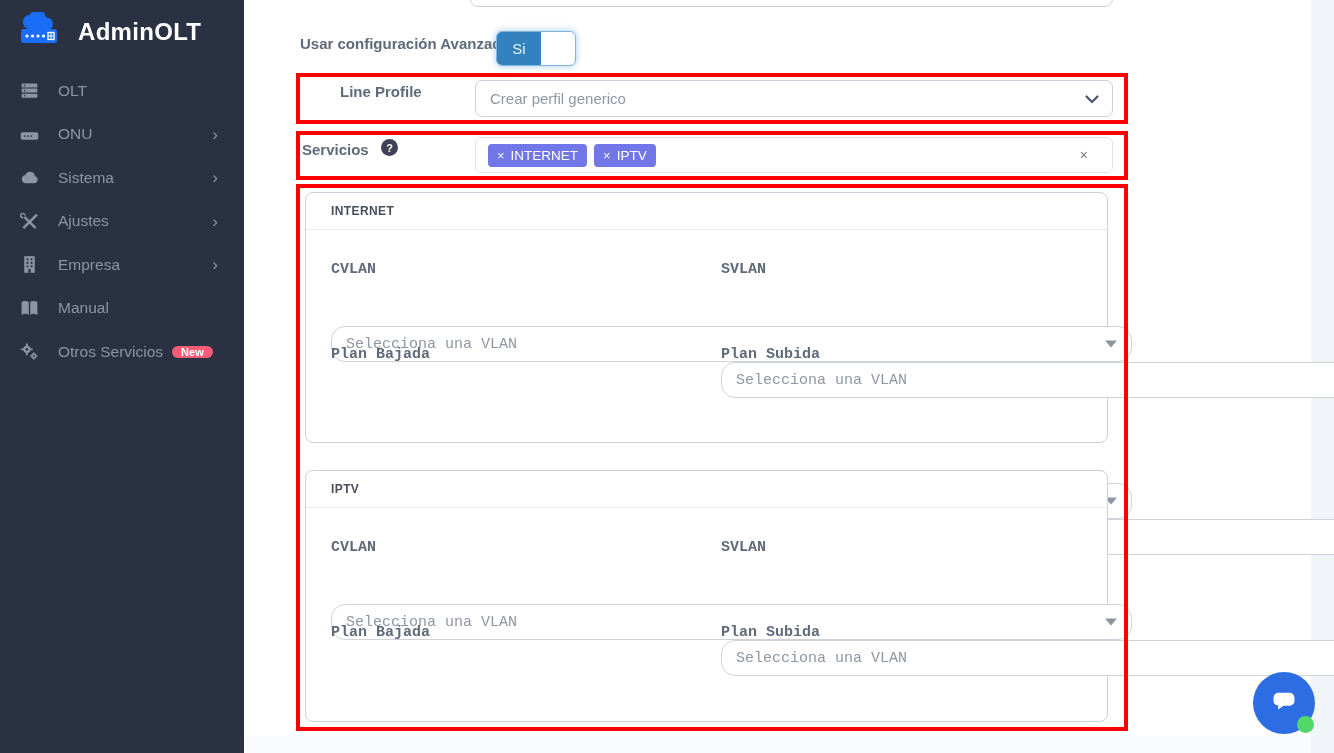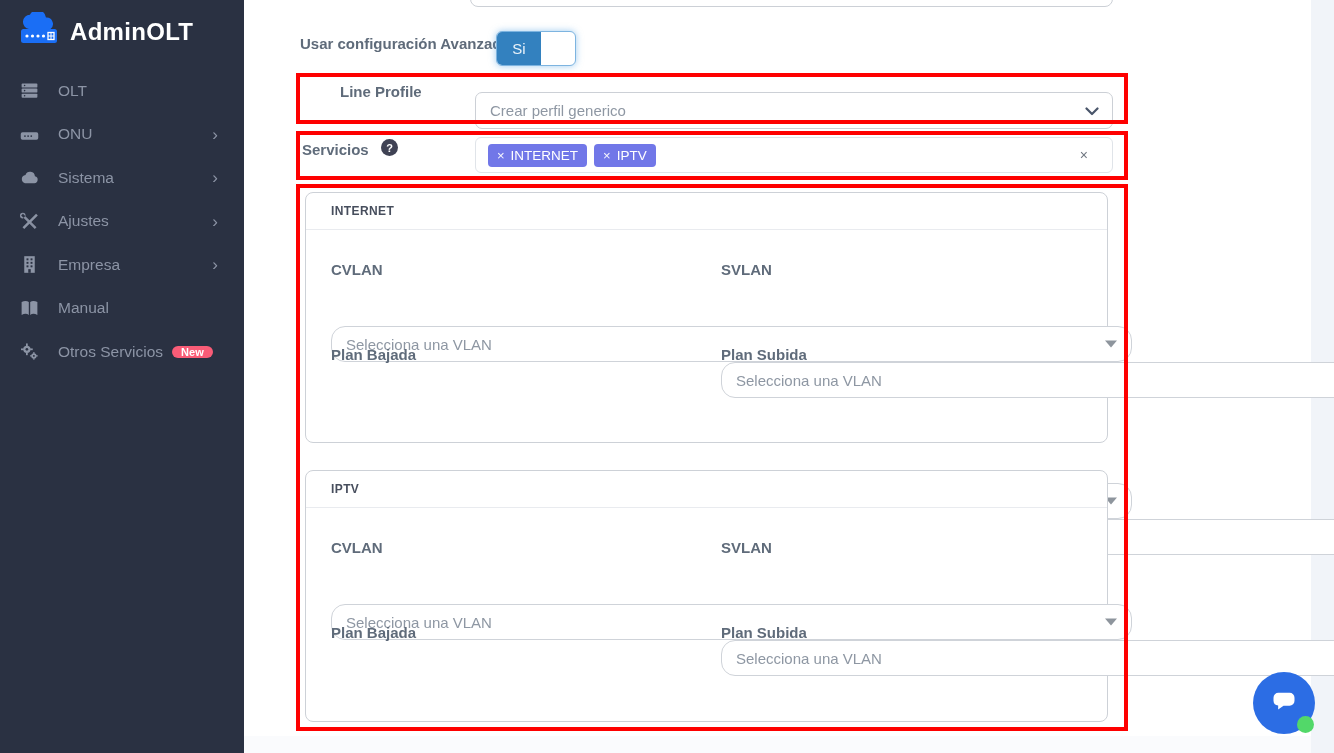--- a/index.html
+++ b/index.html
@@ -5,21 +5,21 @@
   * { margin:0; padding:0; box-sizing:border-box; }
   html,body { width:1334px; height:753px; }
   body {
     position:relative; overflow:hidden; background:#ffffff;
     font-family:"Liberation Sans", sans-serif; color:#5f6b7a;
   }
   .abs { position:absolute; }
 
   
   .sidebar { left:0; top:0; width:244px; height:753px; background:#2a3142; z-index:5; }
-  .logo-wrap { position:absolute; left:16px; top:12px; display:flex; align-items:center; gap:8px; }
+  .logo-wrap { position:absolute; left:16px; top:12px; display:flex; align-items:center; gap:16px; }
   .logo-icon svg { display:block; }
   .logo-text { color:#ffffff; font-size:24px; font-weight:bold; letter-spacing:.3px; }
   .nav { position:absolute; left:0; top:69px; width:244px; }
   .nav-item { position:relative; height:43.5px; display:flex; align-items:center; padding-left:16px; cursor:pointer; }
   .nav-icon { width:26px; height:20px; display:flex; align-items:center; justify-content:center; }
   .nav-icon svg { display:block; fill:#8c94a5; }
   .nav-label { color:#8c94a5; font-size:15.5px; margin-left:16px; }
   .nav-chevron { position:absolute; right:26px; color:#8c94a5; font-size:17px; line-height:1; }
   .new-badge { margin-left:9px; background:#f95c77; color:#ffffff; font-size:11px; font-weight:bold;
     padding:0 9px; border-radius:10px; }
@@ -50,38 +50,38 @@
   .row-label { font-size:15px; font-weight:600; color:#5f6b7a; }
   .lp-label { left:303px; top:83px;margin-left:37px; }
   .sv-label { left:302px; top:141px; }
   .help-icon { position:absolute; left:381px; top:139px; width:17px; height:17px; border-radius:50%;
     background:#3f4254; color:#ffffff; font-size:11px; font-weight:bold;
     display:flex; align-items:center; justify-content:center; cursor:pointer; }
 
   .selectbox { background:#fff; border:1px solid #ccd0d6; border-radius:7px;
     display:flex; align-items:center; padding:0 14px; cursor:pointer; }
   .selectbox .val { font-size:15px; color:#8e97a3; }
-  .lp-select { left:475px; top:92px; width:638px; height:37px; }
+  .lp-select { left:475px; top:80px; width:638px; height:37px; }
   .thin-caret { position:absolute; right:13px; top:50%; transform:translateY(-50%); }
 
   .ms-box { left:475px; top:137px; width:638px; height:36px; background:#fff;
     border:1px solid #e0e4e9; border-radius:6px; display:flex; align-items:center;
     padding:0 12px; gap:7px; cursor:text; }
   .chip { background:#7177e8; color:#fff; font-size:13.5px; border-radius:4px;
     padding:4px 9px; display:flex; align-items:center; gap:6px; cursor:pointer; }
   .chip .x { font-size:13px; opacity:.95; }
   .ms-clear { position:absolute; right:24px; color:#6f7680; font-size:14px; cursor:pointer; }
 
   
   .svc-card { background:#fff; border:1px solid #cdd1d7; border-radius:8px; width:803px; left:305px; }
   .card-internet { top:192px; height:251px; }
   .card-iptv { top:470px; height:252px; }
   .card-head { height:37px; border-bottom:1px solid #e9ebef; display:flex; align-items:center; padding-left:25px; }
   .card-title { font-size:12px; font-weight:bold; color:#474e5d; letter-spacing:.4px; }
-  .fld { position:absolute; }
+  .fld { position:absolute;font-family:Liberation Mono, monospace; }
   .col1 { left:25px; width:365px; }
   .col2 { left:415px; width:364px; }
   .lblrow1 { top:68px; } .selrow1 { top:96px; }
   .lblrow2 { top:153px; } .selrow2 { top:181px; }
   .fld-label { font-size:15px; font-weight:600; color:#5f6b7a; }
   .fld-select { height:36px; width:100%; background:#fff; border:1px solid #cfd3d9; border-radius:14px;
     display:flex; align-items:center; padding:0 14px; cursor:pointer; position:relative; }
   .fld-select .val { font-size:15px; color:#8e97a3; }
   .tri { position:absolute; right:14px; top:50%; transform:translateY(-50%);
     width:0; height:0; border-left:6px solid transparent; border-right:6px solid transparent;

